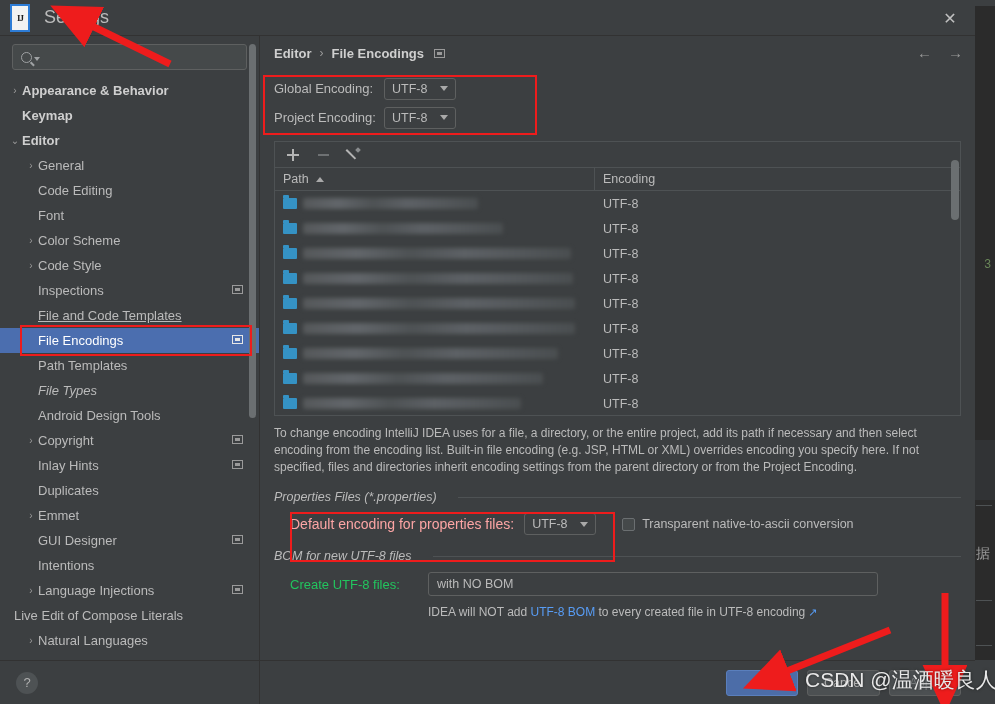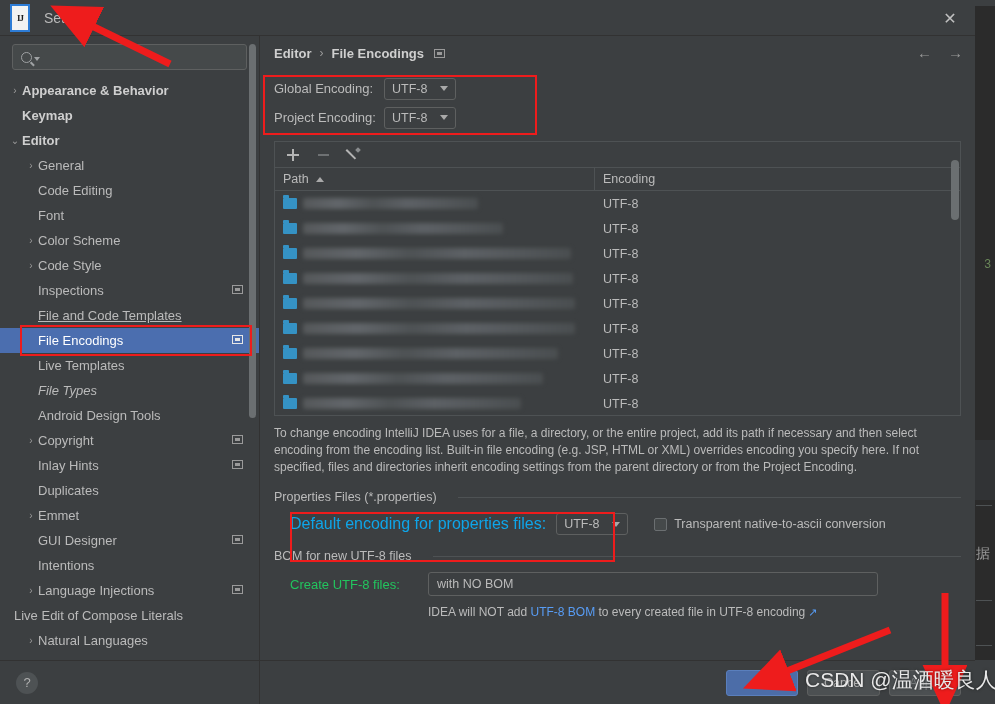--- a/index.html
+++ b/index.html
@@ -70,21 +70,21 @@
     border: 2px solid #2d7cd6;
     background: #f2f2f2;
     color: #1c1c1c;
     font-size: 9px; font-weight: bold;
     display: flex; align-items: center; justify-content: center;
     font-family: "Liberation Serif", serif;
     letter-spacing: -1px;
     flex: 0 0 auto;
   }
   .title-text {
-    margin-left: 14px; color: #bbbbbb; font-size: 14px;
+    margin-left: 14px; color: #bbbbbb; font-size: 18px;
   }
   .close-btn {
     position: absolute; right: 8px; top: 6px;
     width: 34px; height: 24px;
     display: flex; align-items: center; justify-content: center;
     color: #bfbfbf; font-size: 16px; cursor: pointer;
   }
 
   
   .body-split { flex: 1 1 auto; display: flex; min-height: 0; }
@@ -281,27 +281,27 @@
 
   .desc {
     margin-top: 9px; color: #bbbbbb; font-size: 12px; line-height: 17px;
     padding-right: 8px;
   }
 
   
   .grp { margin-top: 14px; }
   .grp-title {
     display: flex; align-items: center; gap: 21px;
-    color: #bbbbbb; font-size: 12.5px;
+    color: #bbbbbb; font-size: 12.5px; font-style: italic;
   }
   .grp-title .rule { flex: 1; height: 1px; background: #4e5254; }
   .grp-body { padding: 9px 0 0 16px; }
 
   .propsrow { display: flex; align-items: center; gap: 10px; }
-  .propsrow .plabel { color: #0ea5e9; font-size: 16px; }
+  .propsrow .plabel { color: #fca5a5; font-size: 14px; }
   .cbwrap { display: flex; align-items: center; gap: 7px; margin-left: 16px; cursor: pointer; }
   .cbox {
     width: 13px; height: 13px; border: 1px solid #6b6f71;
     background: #45494a; border-radius: 2px;
   }
   .cblabel { color: #bbbbbb; font-size: 12.5px; }
 
   .bomrow { display: flex; align-items: center; gap: 10px; }
   .bomrow .plabel { color: #22c55e; font-size: 13px; width: 128px; }
   .wide-combo {
@@ -432,21 +432,21 @@
             <span class="arrow"></span>
             <span class="lbl">File and Code Templates</span>
           </div>
           <div class="tnode sel" style="padding-left: 24px;">
             <span class="arrow"></span>
             <span class="lbl">File Encodings</span>
             <span class="badge"></span>
           </div>
           <div class="tnode" style="padding-left: 24px;">
             <span class="arrow"></span>
-            <span class="lbl">Live Templates</span>
+            <span class="lbl">Path Templates</span>
           </div>
           <div class="tnode" style="padding-left: 24px; font-style: italic;">
             <span class="arrow"></span>
             <span class="lbl">File Types</span>
           </div>
           <div class="tnode" style="padding-left: 24px;">
             <span class="arrow"></span>
             <span class="lbl">Android Design Tools</span>
           </div>
           <div class="tnode" style="padding-left: 24px;">

